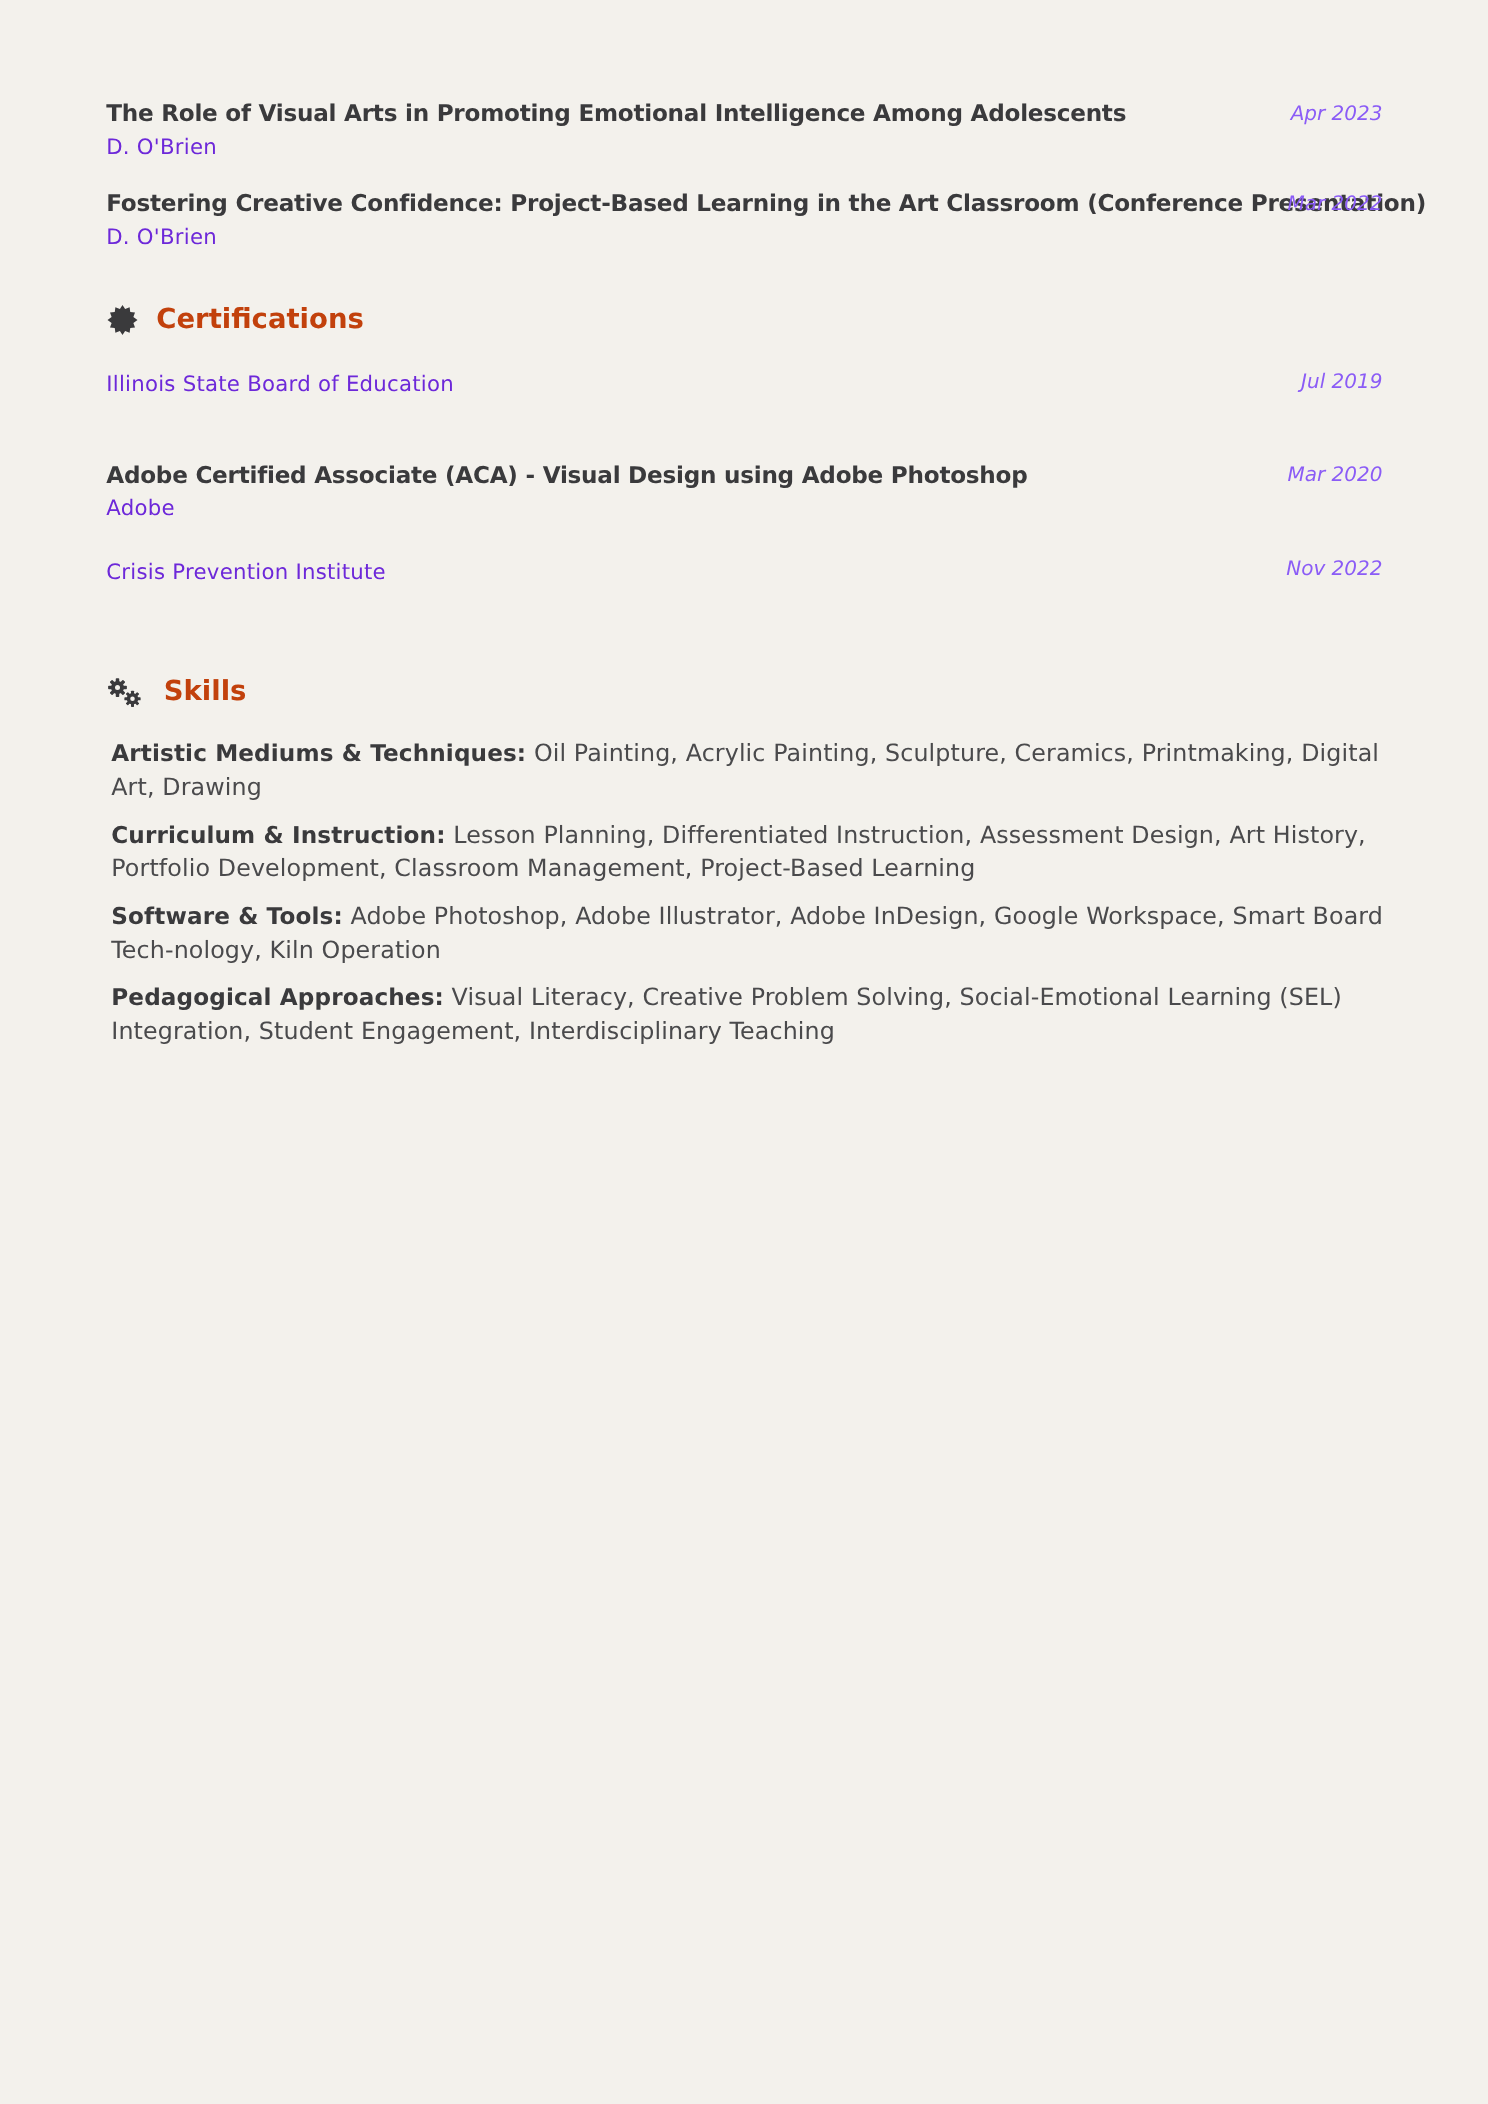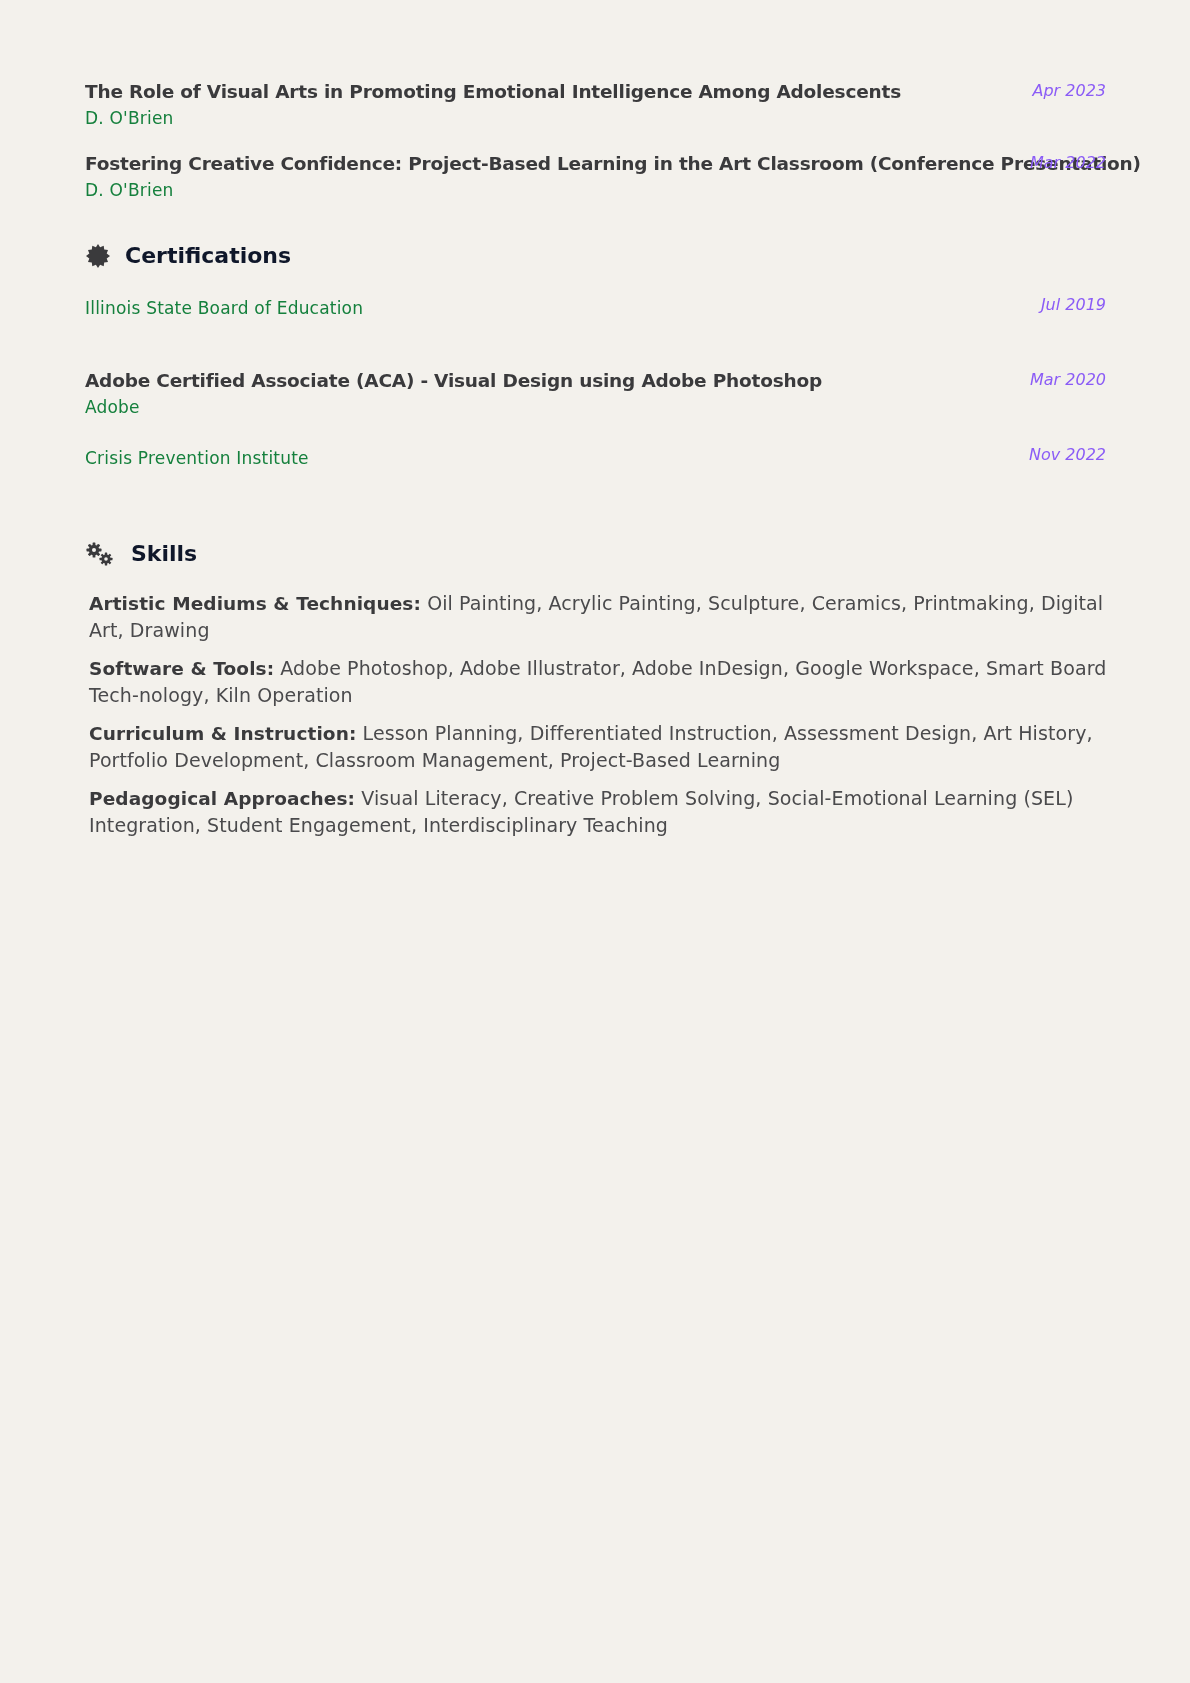--- a/index.html
+++ b/index.html
@@ -29,21 +29,21 @@
     .entry-title {
       font-size: 18.5px;
       font-weight: bold;
       color: #3a3a3c;
       letter-spacing: -0.2px;
       white-space: nowrap;
       line-height: 24px;
     }
     .entry-sub {
       font-size: 17px;
-      color: #15803d;
+      color: #6d28d9;
       line-height: 24px;
       margin-top: 2px;
       letter-spacing: 0.2px;
     }
     .entry-date {
       position: absolute;
       right: 0;
       top: 0;
       font-size: 16px;
       font-style: italic;
@@ -59,21 +59,21 @@
     }
     .section-head .icon {
       display: inline-block;
       width: 26px;
       height: 26px;
       margin-right: 14px;
     }
     .section-head .title {
       font-size: 22px;
       font-weight: bold;
-      color: #0f172a;
+      color: #c2410c;
       line-height: 32px;
     }
     .skills {
       position: absolute;
       left: 4px;
       width: 1020px;
     }
     .skill-row {
       font-size: 19px;
       line-height: 27px;
@@ -150,26 +150,26 @@
     </span>
     <span class="title">Skills</span>
   </div>
 
   <div class="skills" style="top:590px;">
     <div class="skill-row">
       <span class="label">Artistic Mediums &amp; Techniques:</span>
       <span>Oil Painting, Acrylic Painting, Sculpture, Ceramics, Printmaking, Digital Art, Drawing</span>
     </div>
     <div class="skill-row">
+      <span class="label">Curriculum &amp; Instruction:</span>
+      <span>Lesson Planning, Differentiated Instruction, Assessment Design, Art History, Portfolio Development, Classroom Management, Project-Based Learning</span>
+    </div>
+    <div class="skill-row">
       <span class="label">Software &amp; Tools:</span>
       <span>Adobe Photoshop, Adobe Illustrator, Adobe InDesign, Google Workspace, Smart Board Tech-nology, Kiln Operation</span>
-    </div>
-    <div class="skill-row">
-      <span class="label">Curriculum &amp; Instruction:</span>
-      <span>Lesson Planning, Differentiated Instruction, Assessment Design, Art History, Portfolio Development, Classroom Management, Project-Based Learning</span>
     </div>
     <div class="skill-row">
       <span class="label">Pedagogical Approaches:</span>
       <span>Visual Literacy, Creative Problem Solving, Social-Emotional Learning (SEL) Integration, Student Engagement, Interdisciplinary Teaching</span>
     </div>
   </div>
 
 </div>
 
 </body></html>

